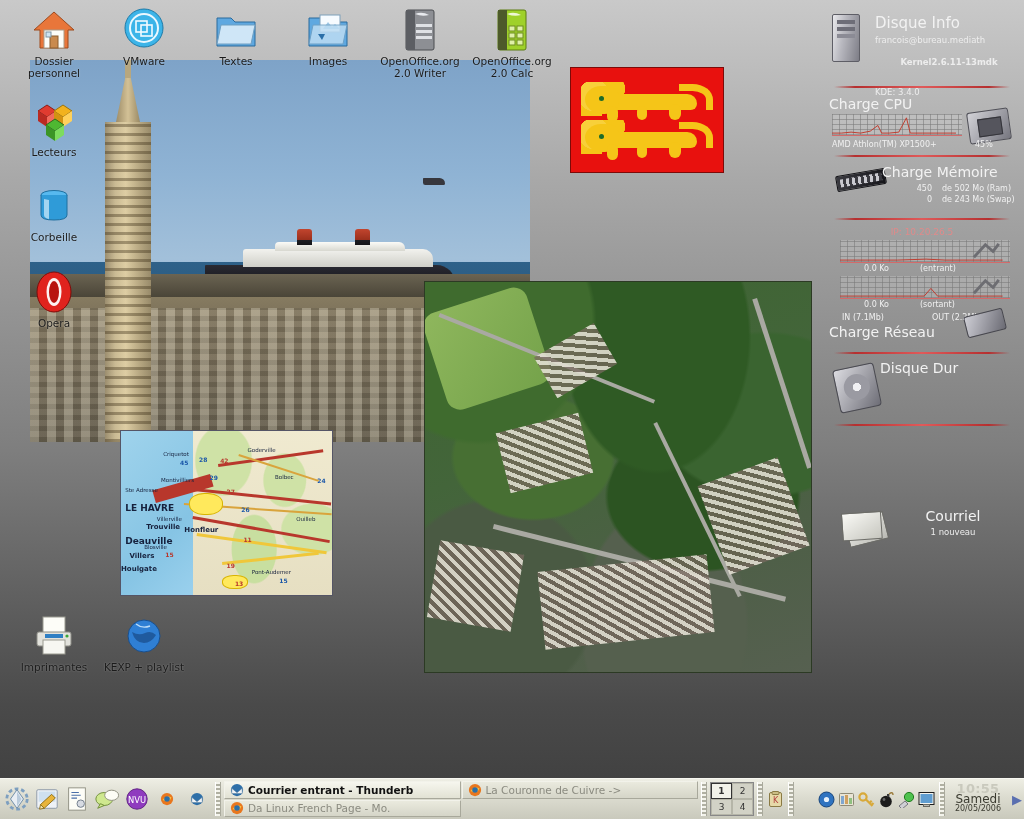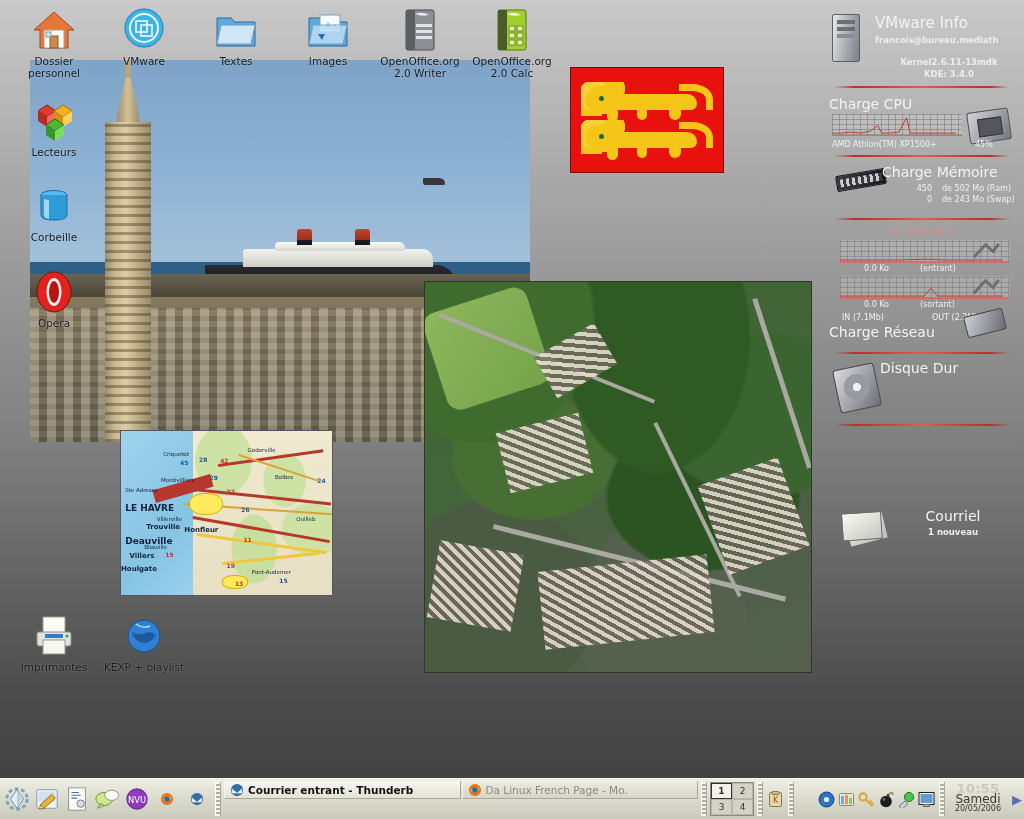--- a/index.html
+++ b/index.html
@@ -110,21 +110,21 @@
   .ae-field { position:absolute; left:2%; top:4%; width:28%; height:26%;
     background:linear-gradient(140deg,#8fb75d,#74a24a); transform:rotate(-18deg); border-radius:14px; }
   .ae-road { position:absolute; background:#a9a9a2; transform-origin:0 0; }
   .ae-houses { position:absolute;
     background:repeating-linear-gradient(35deg, rgba(226,222,210,.9) 0 4px, rgba(120,105,95,.75) 4px 8px); }
 
   
   .sysinfo { position:absolute; right:0; top:0; width:204px; height:700px;
     color:#f3f3f3; font-family:"DejaVu Sans", sans-serif; }
   .si-title { font-size:15px; color:#f2f2f2; }
-  .si-sub { font-size:8.5px; color:#ededed;font-weight:bold; }
+  .si-sub { font-size:8.5px; color:#ededed; }
   .si-line { height:2px; background:linear-gradient(90deg,rgba(180,40,40,0) 0%,#b52f2f 12%,#e05a5a 50%,#b52f2f 88%,rgba(180,40,40,0) 100%); }
   .si-row { font-size:8px; color:#f0f0f0; }
   .graph { position:relative; background:rgba(215,215,215,.30); border-bottom:1px solid #d46a6a; }
   .graph .grid { position:absolute; inset:0;
     background:repeating-linear-gradient(90deg, rgba(120,120,120,.55) 0 1px, transparent 1px 7px),
                repeating-linear-gradient(0deg, rgba(120,120,120,.55) 0 1px, transparent 1px 5px); }
   .graph .trace { position:absolute; left:0; right:0; bottom:0; height:100%; }
   .hwicon { position:absolute; }
 
   
@@ -424,24 +424,24 @@
       <div class="lbl" style="white-space: pre;">KEXP + playlist</div>
     </div>
   </div>
 
 <div class="sysinfo">
 
   <div style="position:absolute;left:12px;top:14px" class="hwicon">
     <div class="ico-tower"></div>
   </div>
   <div style="position:absolute;left:55px;top:14px;width:148px">
-    <div class="si-title">VMware Info</div>
+    <div class="si-title">Disque Info</div>
     <div class="si-sub" style="margin-top:3px">francois@bureau.mediath</div>
     <div class="si-sub" style="margin-top:12px;font-weight:bold;text-align:center">Kernel2.6.11-13mdk</div>
-    <div class="si-sub" style="margin-top:2px;font-weight:bold;text-align:center">KDE: 3.4.0</div>
+    <div class="si-sub" style="margin-top:20px;font-weight:normal;text-align:left">KDE: 3.4.0</div>
   </div>
   <div class="si-line" style="position:absolute;left:14px;top:86px;width:176px"></div>
 
   <div style="position:absolute;left:9px;top:96px;width:190px">
     <div class="si-title" style="font-size:14px">Charge CPU</div>
   </div>
   <div class="graph" style="position:absolute;left:12px;top:114px;width:130px;height:22px">
     <div class="grid"></div>
     <svg class="trace" viewBox="0 0 130 22" preserveAspectRatio="none">
       <polyline points="0,20 10,20 20,19 30,20 40,18 48,12 52,20 60,20 70,19 78,4 82,20 95,20 110,20 130,20" fill="none" stroke="#c0392b" stroke-width="1"></polyline>
@@ -586,20 +586,30 @@
         <span style="overflow: hidden; text-overflow: clip;">Courrier entrant - Thunderb</span>
       </div>
       <div class="task dim">
         <span class="ti">
           <svg viewBox="0 0 16 16" width="14" height="14">
             <circle cx="8" cy="8" r="7" fill="#e8771e"></circle>
             <path d="M3 9 q4-6 10-3 q-2 7-10 3z" fill="#f6c343"></path>
             <circle cx="8" cy="8" r="3.2" fill="#2b6fa8"></circle>
           </svg>
         </span>
+        <span style="overflow: hidden; text-overflow: clip;">La Couronne de Cuivre -&gt;</span>
+      </div>
+      <div class="task dim">
+        <span class="ti">
+          <svg viewBox="0 0 16 16" width="14" height="14">
+            <circle cx="8" cy="8" r="7" fill="#e8771e"></circle>
+            <path d="M3 9 q4-6 10-3 q-2 7-10 3z" fill="#f6c343"></path>
+            <circle cx="8" cy="8" r="3.2" fill="#2b6fa8"></circle>
+          </svg>
+        </span>
         <span style="overflow: hidden; text-overflow: clip;">Da Linux French Page - Mo.</span>
       </div>
     </div>
   <div class="tb-sep"></div>
   <div class="pager" id="pager-area">
       <div class="pg sel">1</div>
       <div class="pg">2</div>
       <div class="pg">3</div>
       <div class="pg">4</div>
     </div>

